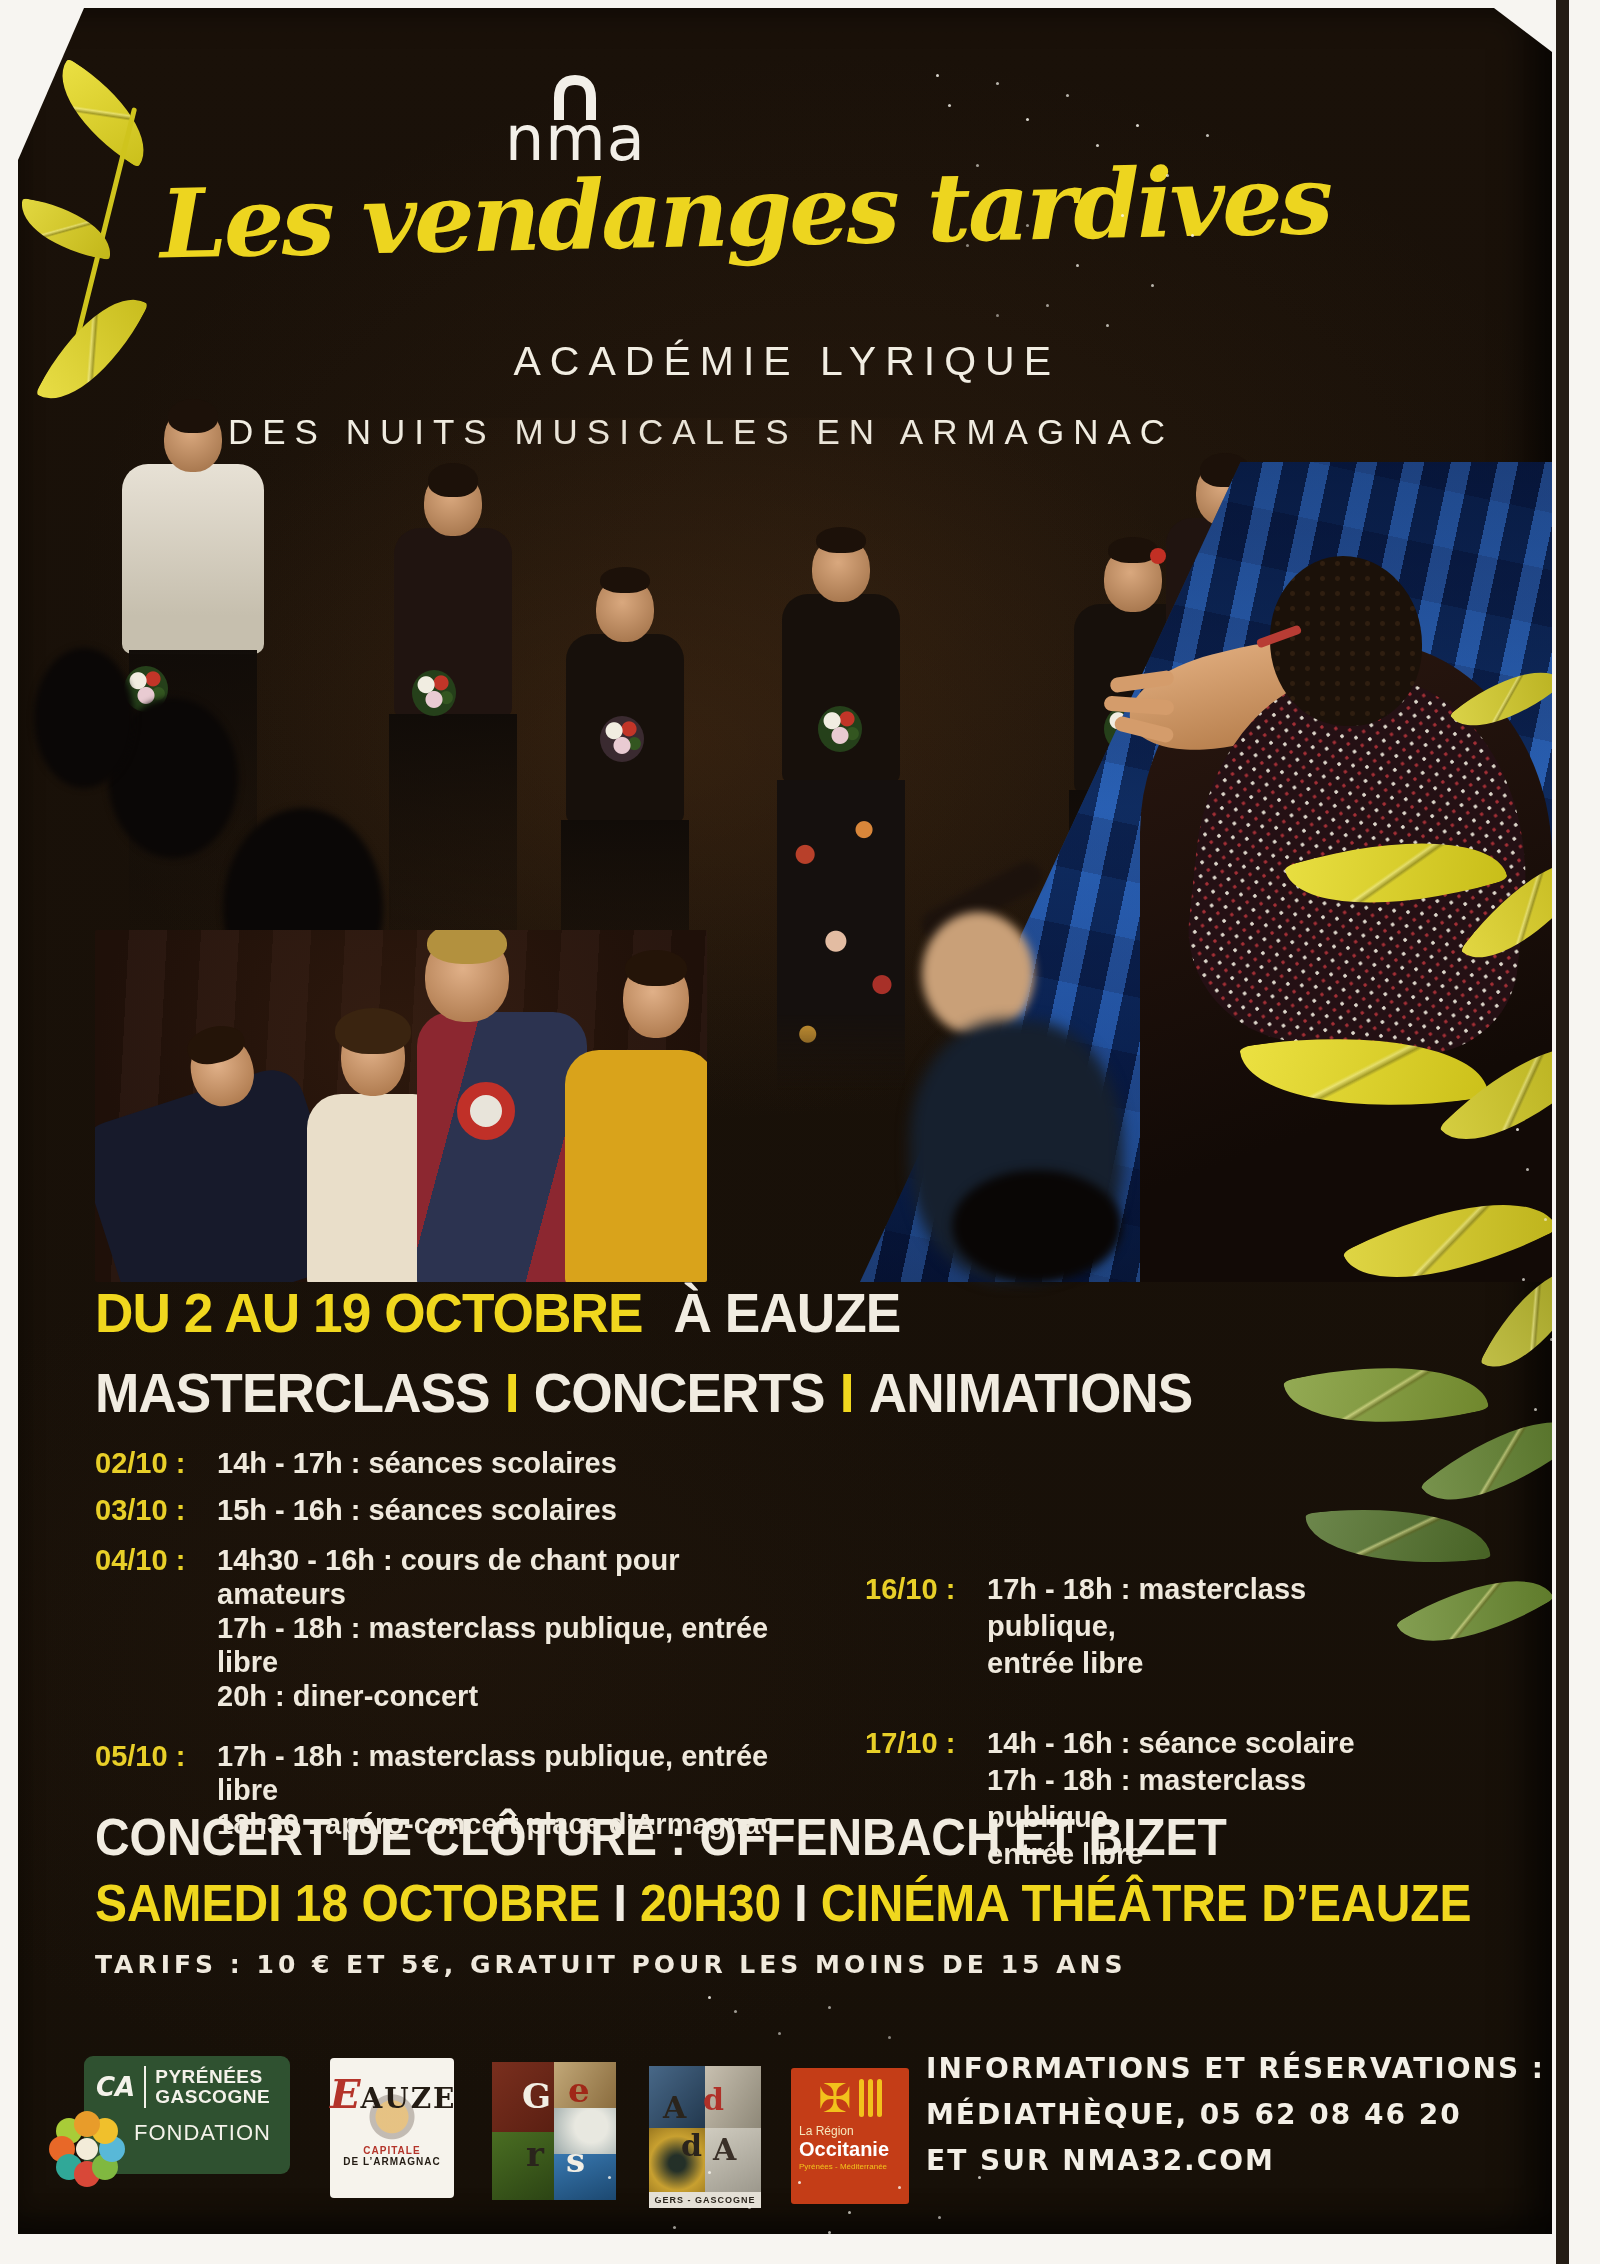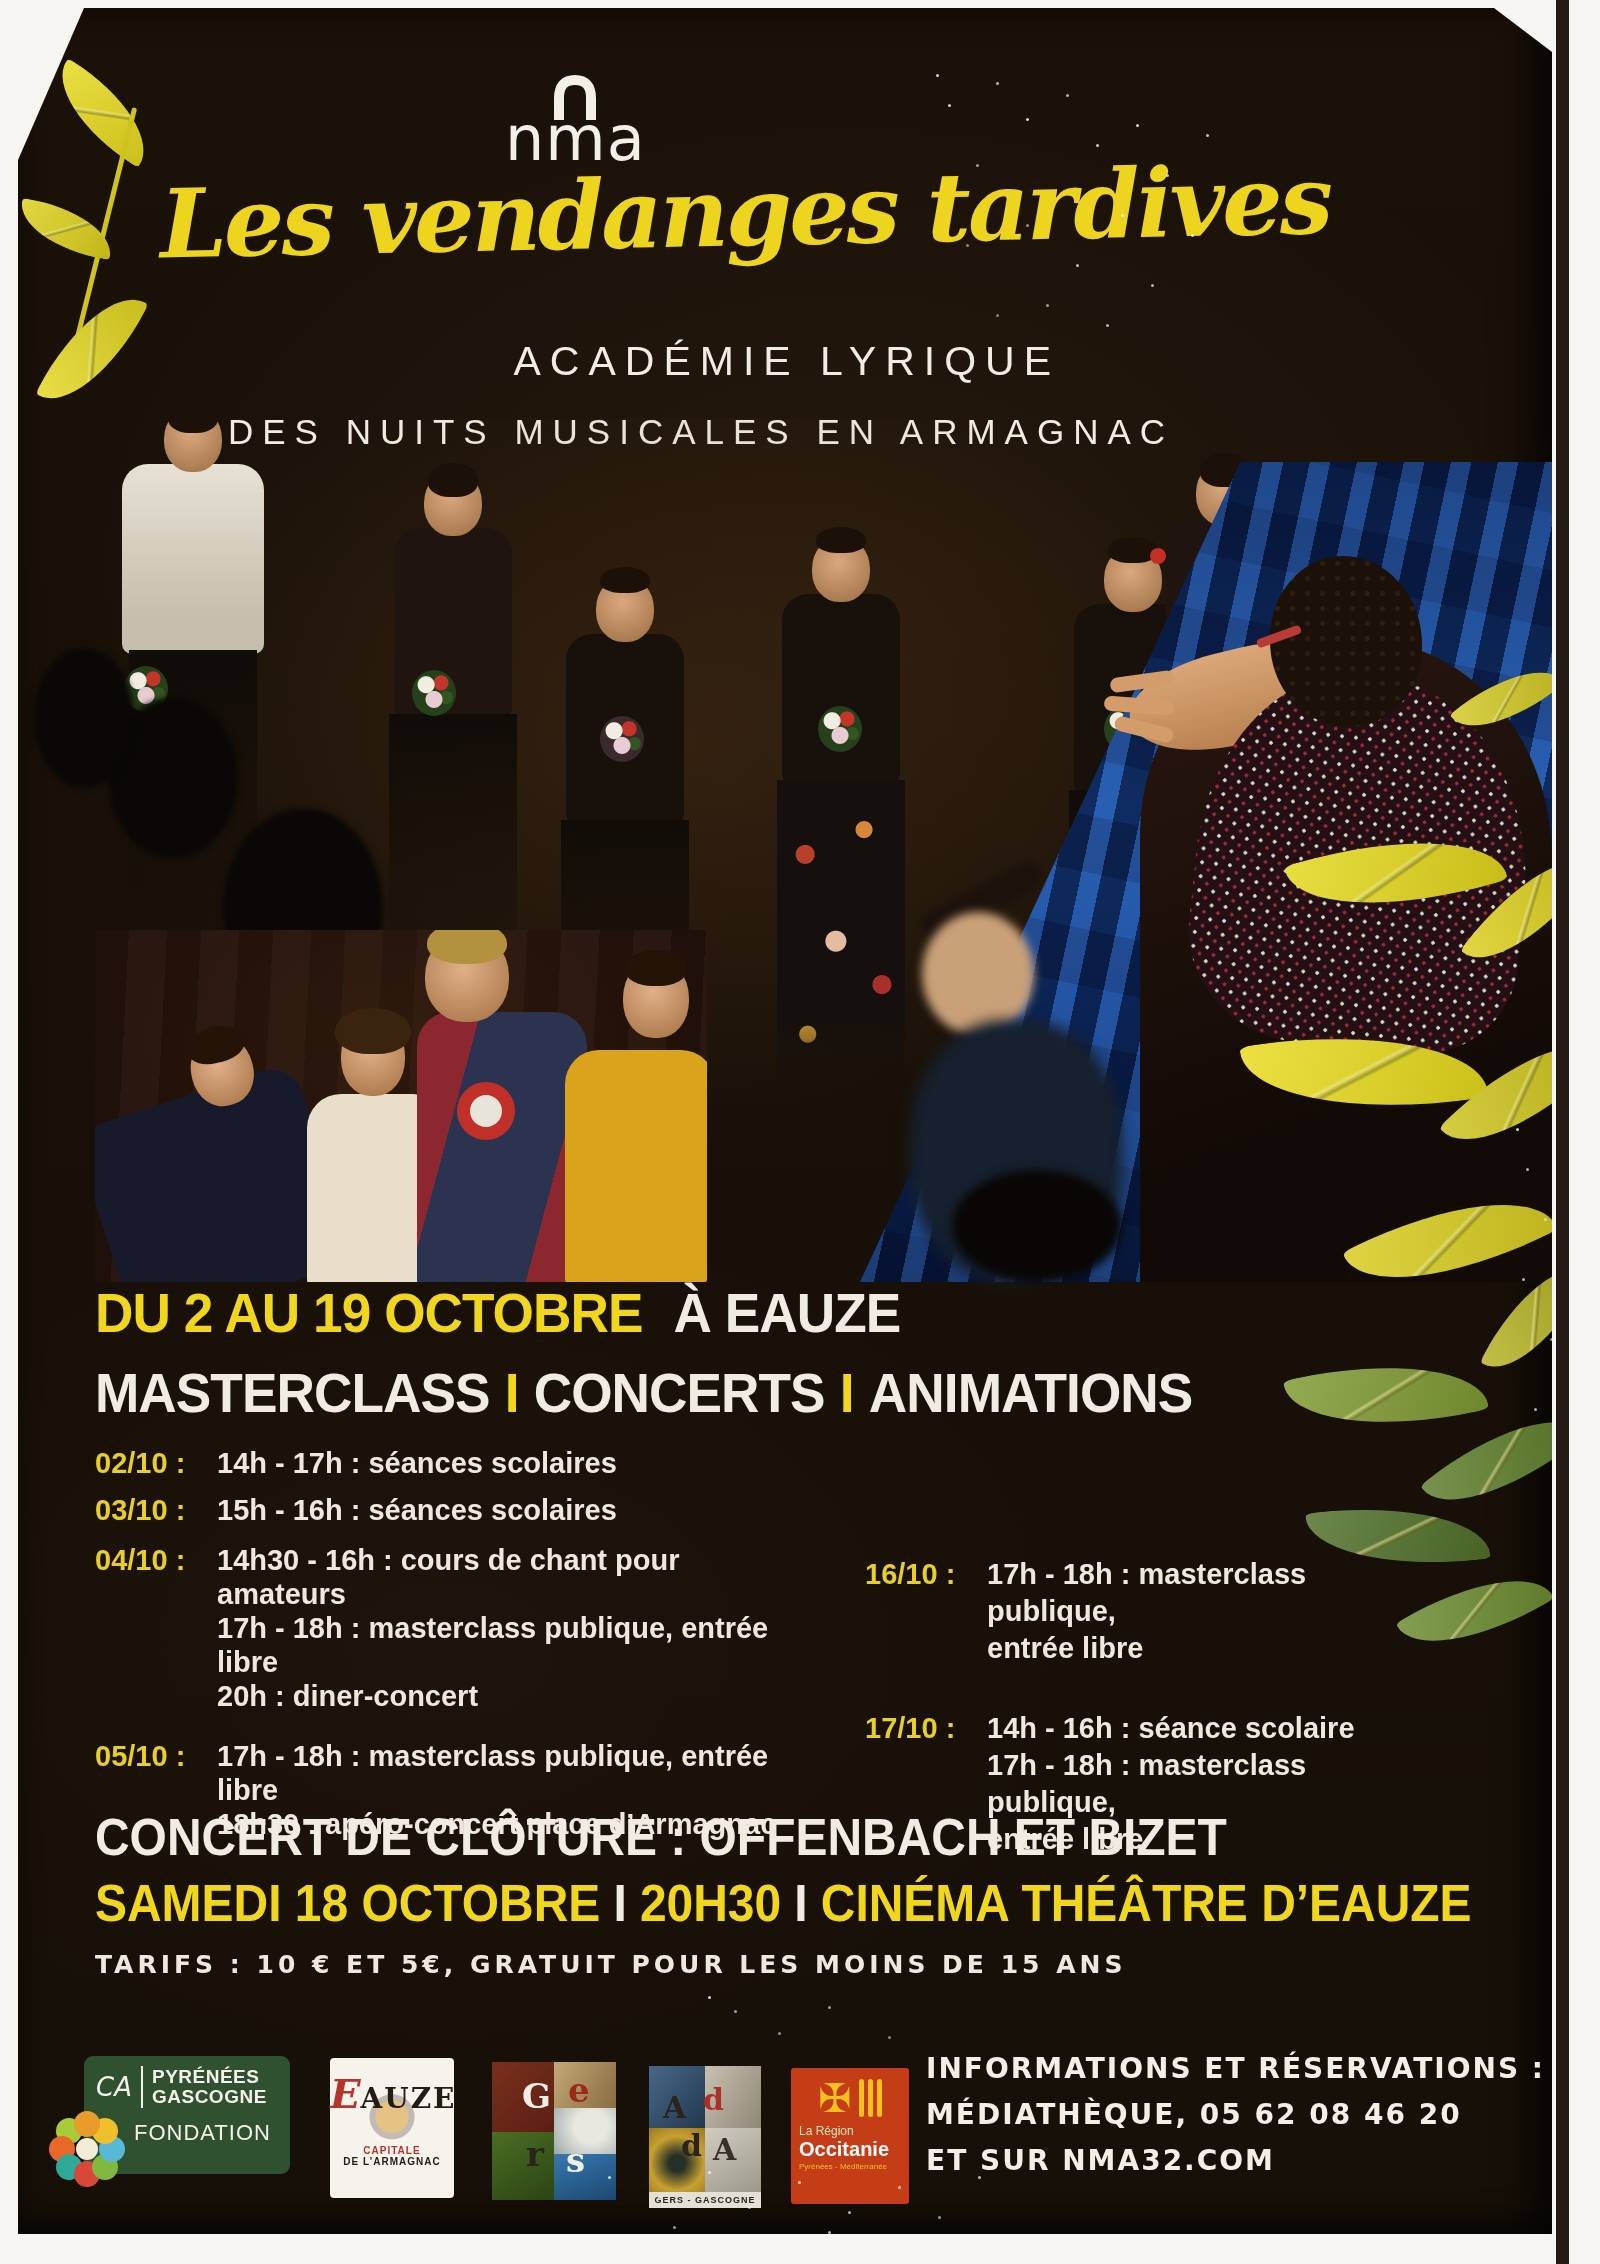--- a/index.html
+++ b/index.html
@@ -86,28 +86,28 @@
   .yellow{color:#f0d71e;} .white{color:#f1ece1;}
   .bar-y{color:#f0d71e;margin:0 16px;font-weight:800;}
   .bar-w{color:#f1ece1;margin:0 14px;font-weight:800;}
   .sched{position:absolute;font-size:29px;font-weight:700;color:#efe9dd;}
   .sched-left{left:77px;top:1438px;width:720px;line-height:34px;}
   .sched-right{left:847px;top:1548px;width:570px;line-height:37px;}
   .entry{display:grid;grid-template-columns:122px 1fr;}
   .entry .date{color:#e8cf28;}
   .entry .ln{display:block;}
   .sched-left .e1{margin-bottom:13px;} .sched-left .e2{margin-bottom:16px;} .sched-left .e3{margin-bottom:26px;}
-  .sched-right .e1{margin-bottom:43px;}
+  .sched-right .e1{margin-bottom:43px;margin-top:15px;}
   .closing-title{position:absolute;left:77px;top:1800px;font-size:51px;font-weight:800;color:#f1ece1;white-space:nowrap;transform:scaleX(.94);transform-origin:left;}
   .closing-date{position:absolute;left:77px;top:1866px;font-size:51px;font-weight:800;white-space:nowrap;transform:scaleX(.94);transform-origin:left;}
   .tarifs{position:absolute;left:77px;top:1942px;font-family:"DejaVu Sans",sans-serif;font-size:25px;font-weight:700;letter-spacing:4px;color:#efe9dd;white-space:nowrap;}
   
   .ca-block{position:absolute;left:66px;top:2048px;width:206px;height:118px;border-radius:9px;background:#2f5130;color:#f4f2ea;padding:10px 12px;box-sizing:border-box;}
   .ca-row{display:flex;align-items:center;gap:9px;}
-  .ca-mono{font-family:"DejaVu Sans",sans-serif;font-weight:normal;font-style:italic;font-size:26px;}
+  .ca-mono{font-family:"DejaVu Sans",sans-serif;font-weight:bold;font-style:italic;font-size:26px;}
   .ca-div{width:2px;height:42px;background:#f4f2ea;}
   .ca-lines{font-size:19px;font-weight:700;line-height:20px;letter-spacing:.5px;}
   .ca-fond{margin:12px 4px 0 38px;font-size:22px;font-weight:400;letter-spacing:1px;}
   .flower{position:absolute;left:58px;top:2130px;width:22px;height:22px;border-radius:50%;background:#f3ecd9;
     box-shadow:0 -25px 0 2px #e89c2a,18px -18px 0 2px #f0c02c,25px 0 0 2px #58b8d8,18px 18px 0 2px #80b840,0 25px 0 2px #d84838,-18px 18px 0 2px #30a898,-25px 0 0 2px #e86828,-18px -18px 0 2px #a8cc38;}
   .eauze{position:absolute;left:312px;top:2050px;width:124px;height:140px;background:#f6f3ec;border-radius:4px;text-align:center;padding-top:14px;box-sizing:border-box;
     background-image:radial-gradient(circle at 50% 42%, rgba(214,146,28,.5) 16px, rgba(40,20,8,.25) 17px 22px, transparent 23px);}
   .eauze .big{font-family:"DejaVu Serif",serif;font-size:40px;line-height:44px;}
   .eauze .big .ini{color:#b4342a;font-style:italic;font-weight:bold;}
   .eauze .big .rest{color:#241c14;font-weight:bold;letter-spacing:2px;font-size:28px;}

